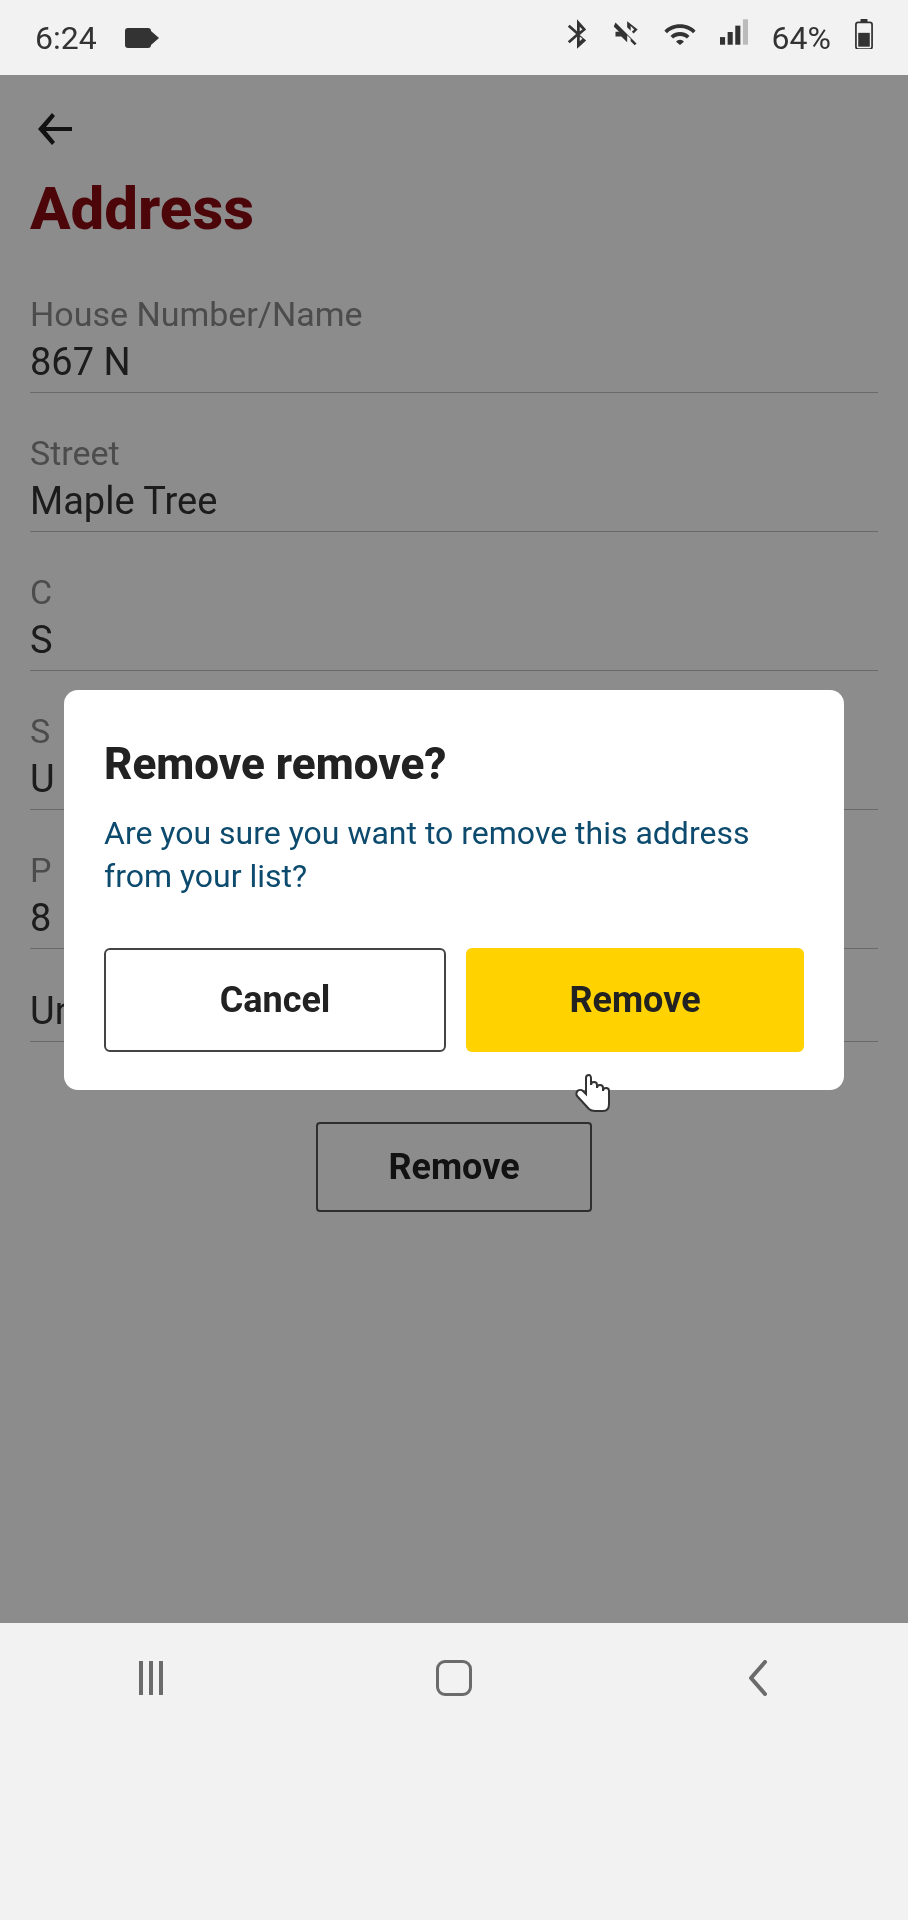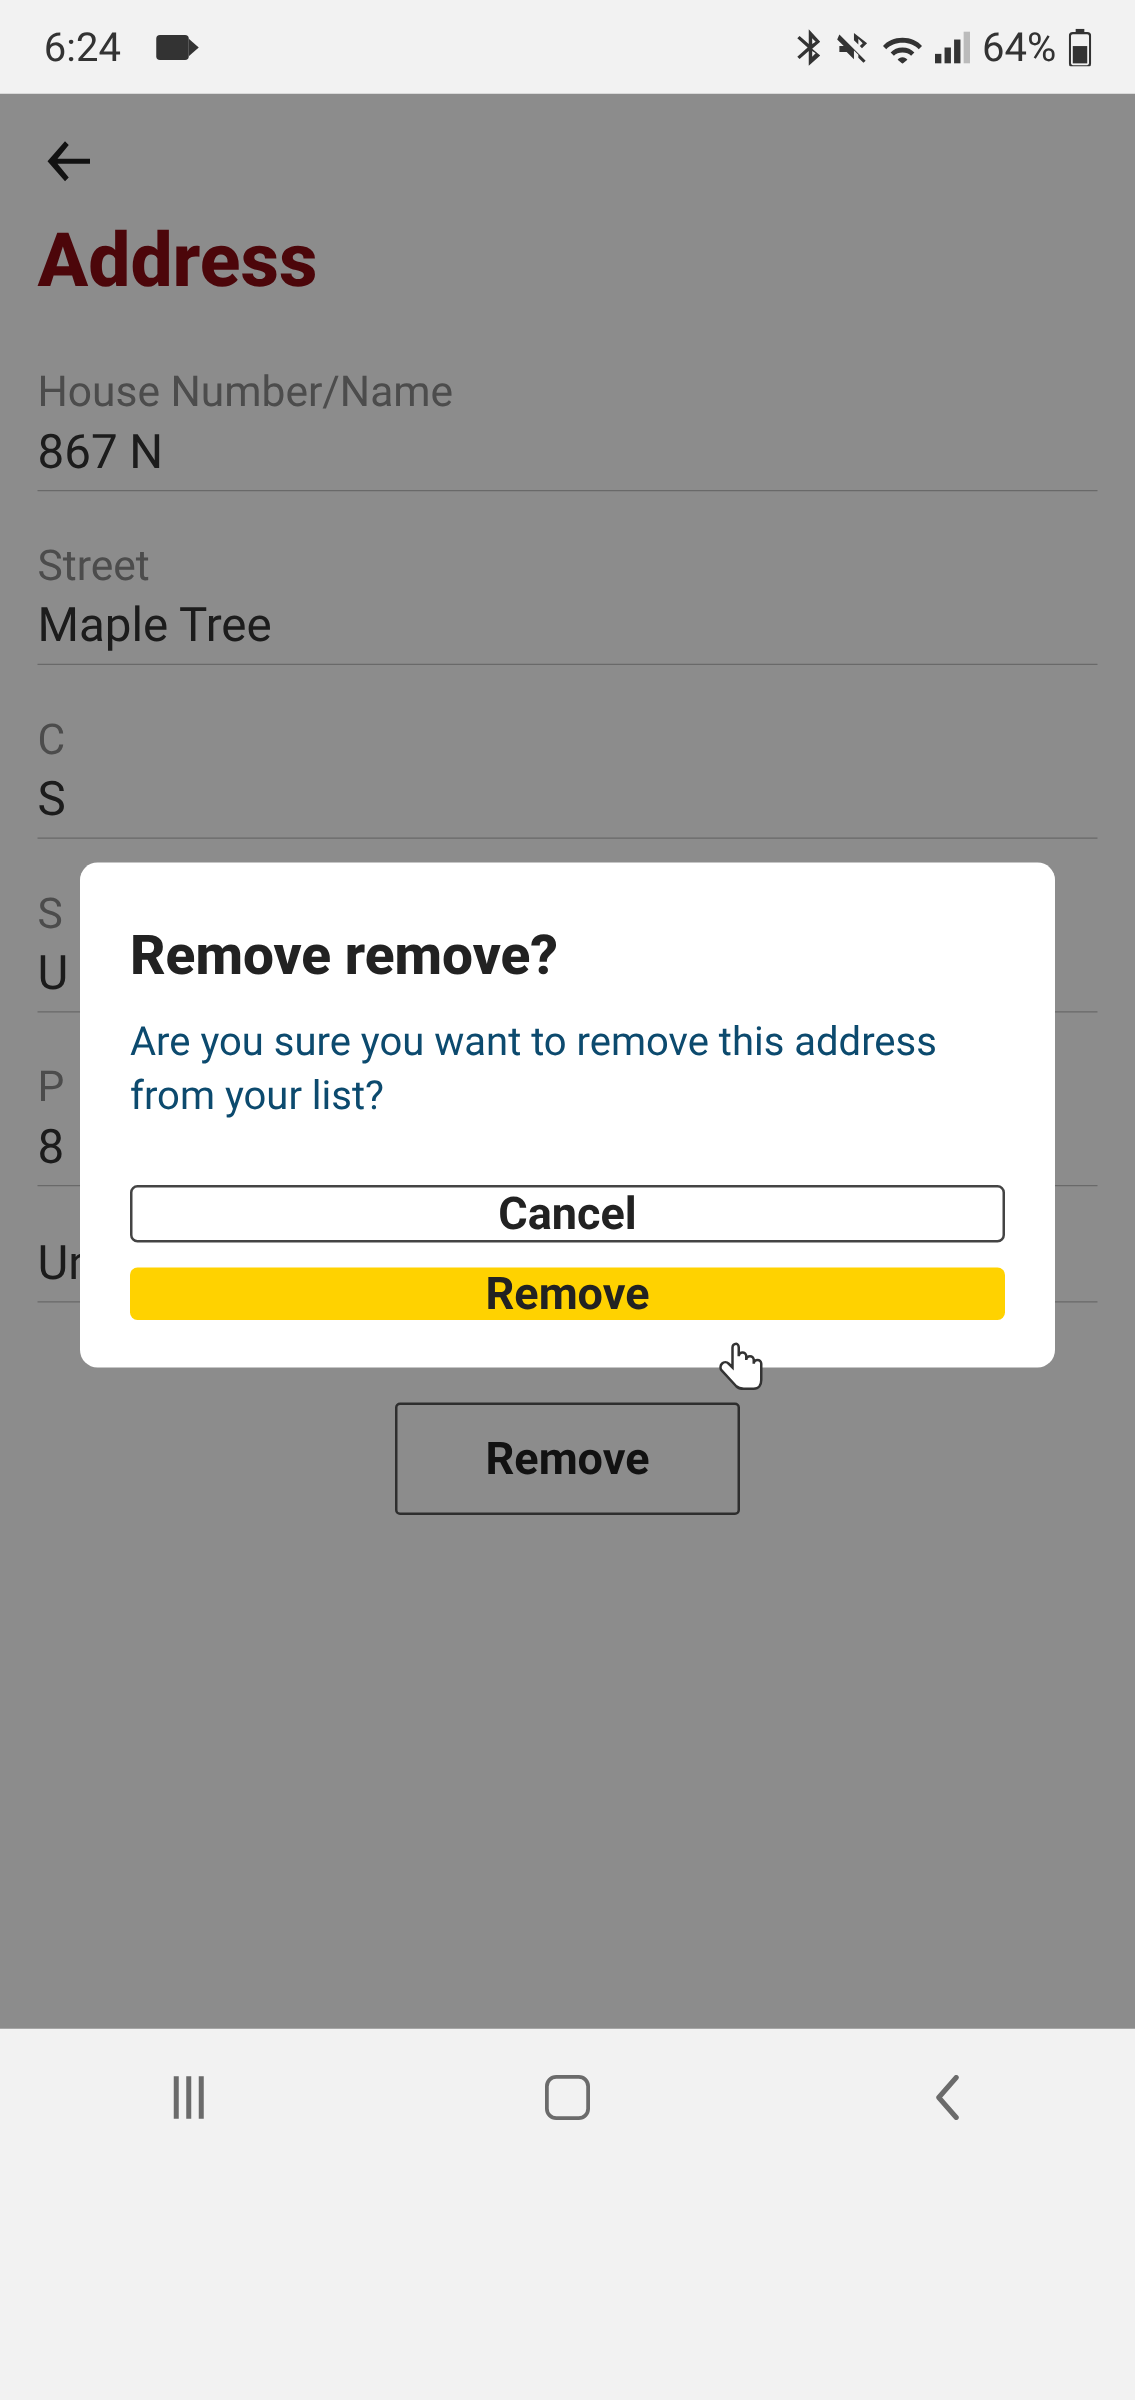--- a/index.html
+++ b/index.html
@@ -10,21 +10,21 @@
       width: 100%;
       background: #f2f2f2;
       display: flex;
       align-items: center;
       justify-content: space-between;
       padding: 0 35px;
       font-size: 32px;
       color: #333;
     }
     .status-left { display: flex; align-items: center; gap: 28px; }
-    .status-right { display: flex; align-items: center; gap: 10px; }
+    .status-right { display: flex; align-items: flex-start; gap: 24px; }
     .cam-icon { width: 26px; height: 20px; background: #333; position: relative; border-radius: 3px; display: inline-block; }
     .cam-icon::after { content:""; position:absolute; right:-8px; top:3px; border-style:solid; border-width:7px 0 7px 8px; border-color: transparent transparent transparent #333; }
 
     .app-surface {
       position: relative;
       width: 100%;
       height: 1548px;
       background: #fff;
     }
 
@@ -65,21 +65,21 @@
     }
     .dialog {
       margin-top: 615px;
       background: #fff;
       width: 780px;
       border-radius: 14px;
       padding: 48px 40px 38px 40px;
     }
     .dialog-title { font-size: 44px; font-weight: 800; color: #222; margin-bottom: 22px; }
     .dialog-msg { font-size: 32px; color: #0c4a6e; line-height: 1.35; margin-bottom: 50px; }
-    .dialog-actions { display: flex; gap: 20px; flex-direction: column; }
+    .dialog-actions { display: flex; gap: 20px; }
     .btn {
       flex: 1;
       height: 104px;
       font-size: 36px;
       font-weight: 700;
       border-radius: 6px;
       cursor: pointer;
       display:flex; align-items:center; justify-content:center;
     }
     .btn-cancel { background:#fff; border:2px solid #444; color:#222; }

